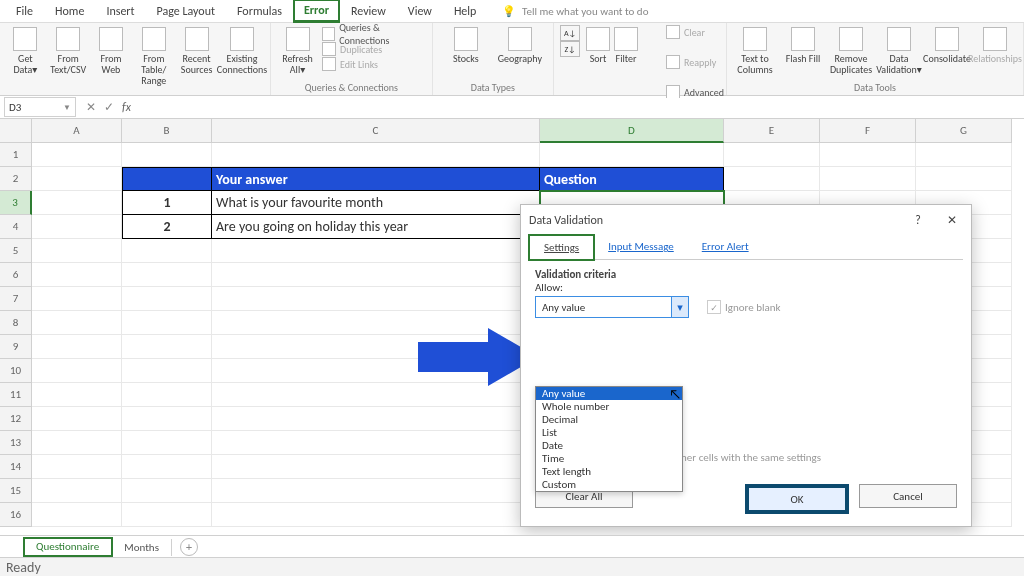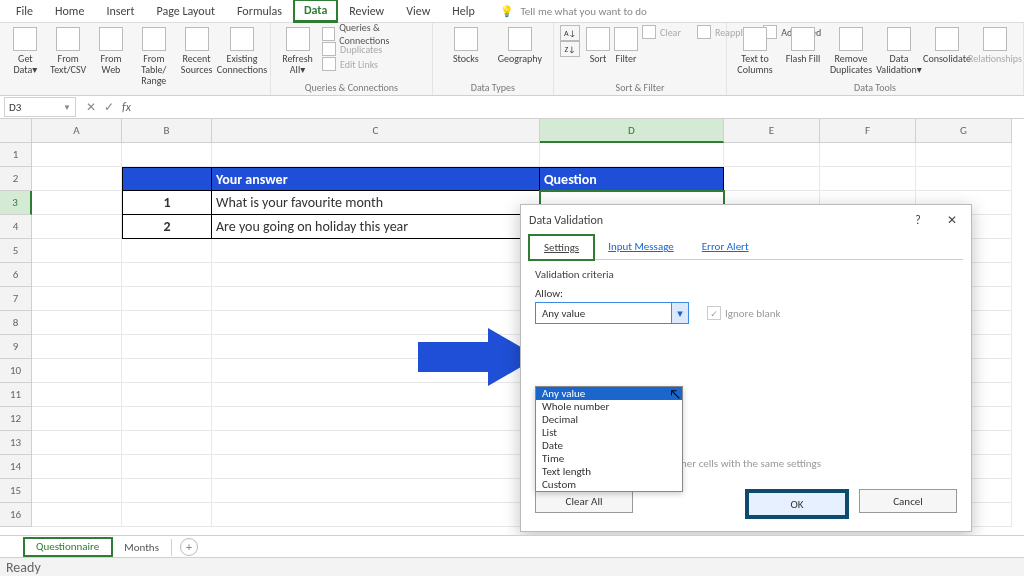--- a/index.html
+++ b/index.html
@@ -254,21 +254,21 @@
     text-decoration:underline;
   }
   .dlg-tabs .dt.active {
     border: 1px solid #ccc;
     border-bottom: 1px solid #fff;
     margin-bottom:-1px;
     color:#444;
     background:#fff;
   }
   .dlg-body { padding: 8px 14px 4px 14px; }
-  .section-label { margin-bottom: 6px; color:#444;}
+  .section-label { color:#444;font-weight:bold;}
   .combo {
     width: 146px;
     height: 20px;
     border: 1px solid #3b8de3;
     display:flex; align-items:center; justify-content:space-between;
     padding: 0 0 0 6px;
     background:#fff;
     cursor:pointer;
   }
   .combo .ar {
@@ -350,21 +350,21 @@
 </style>
 </head>
 <body>
 
 <div class="menubar">
   <span class="tab">File</span>
   <span class="tab">Home</span>
   <span class="tab">Insert</span>
   <span class="tab">Page Layout</span>
   <span class="tab">Formulas</span>
-  <span class="tab active">Data</span>
+  <span class="tab active">Error</span>
   <span class="tab">Review</span>
   <span class="tab">View</span>
   <span class="tab">Help</span>
   <span class="tell">
     <span>💡</span>
     <span>Tell me what you want to do</span>
   </span>
 </div>
 
 <div class="ribbon">
@@ -450,21 +450,21 @@
         <div style="width:18px;height:14px;border:1px solid #bbb;font-size:8px;display:flex;align-items:center;justify-content:center;">Z↓</div>
       </div>
       <div class="rbtn" style="width:32px">
           <div class="ico"></div>
           <span>Sort</span>
         </div>
       <div class="rbtn" style="width:32px">
           <div class="ico"></div>
           <span>Filter</span>
         </div>
-      <div style="display:flex;gap:16px;">
+      <div style="display:flex;flex-direction:column;gap:16px;margin-left:24px;">
         <div class="mini disabled-text">
             <div class="ico"></div>
             <span>Clear</span>
           </div>
         <div class="mini disabled-text">
             <div class="ico"></div>
             <span>Reapply</span>
           </div>
         <div class="mini">
             <div class="ico"></div>

